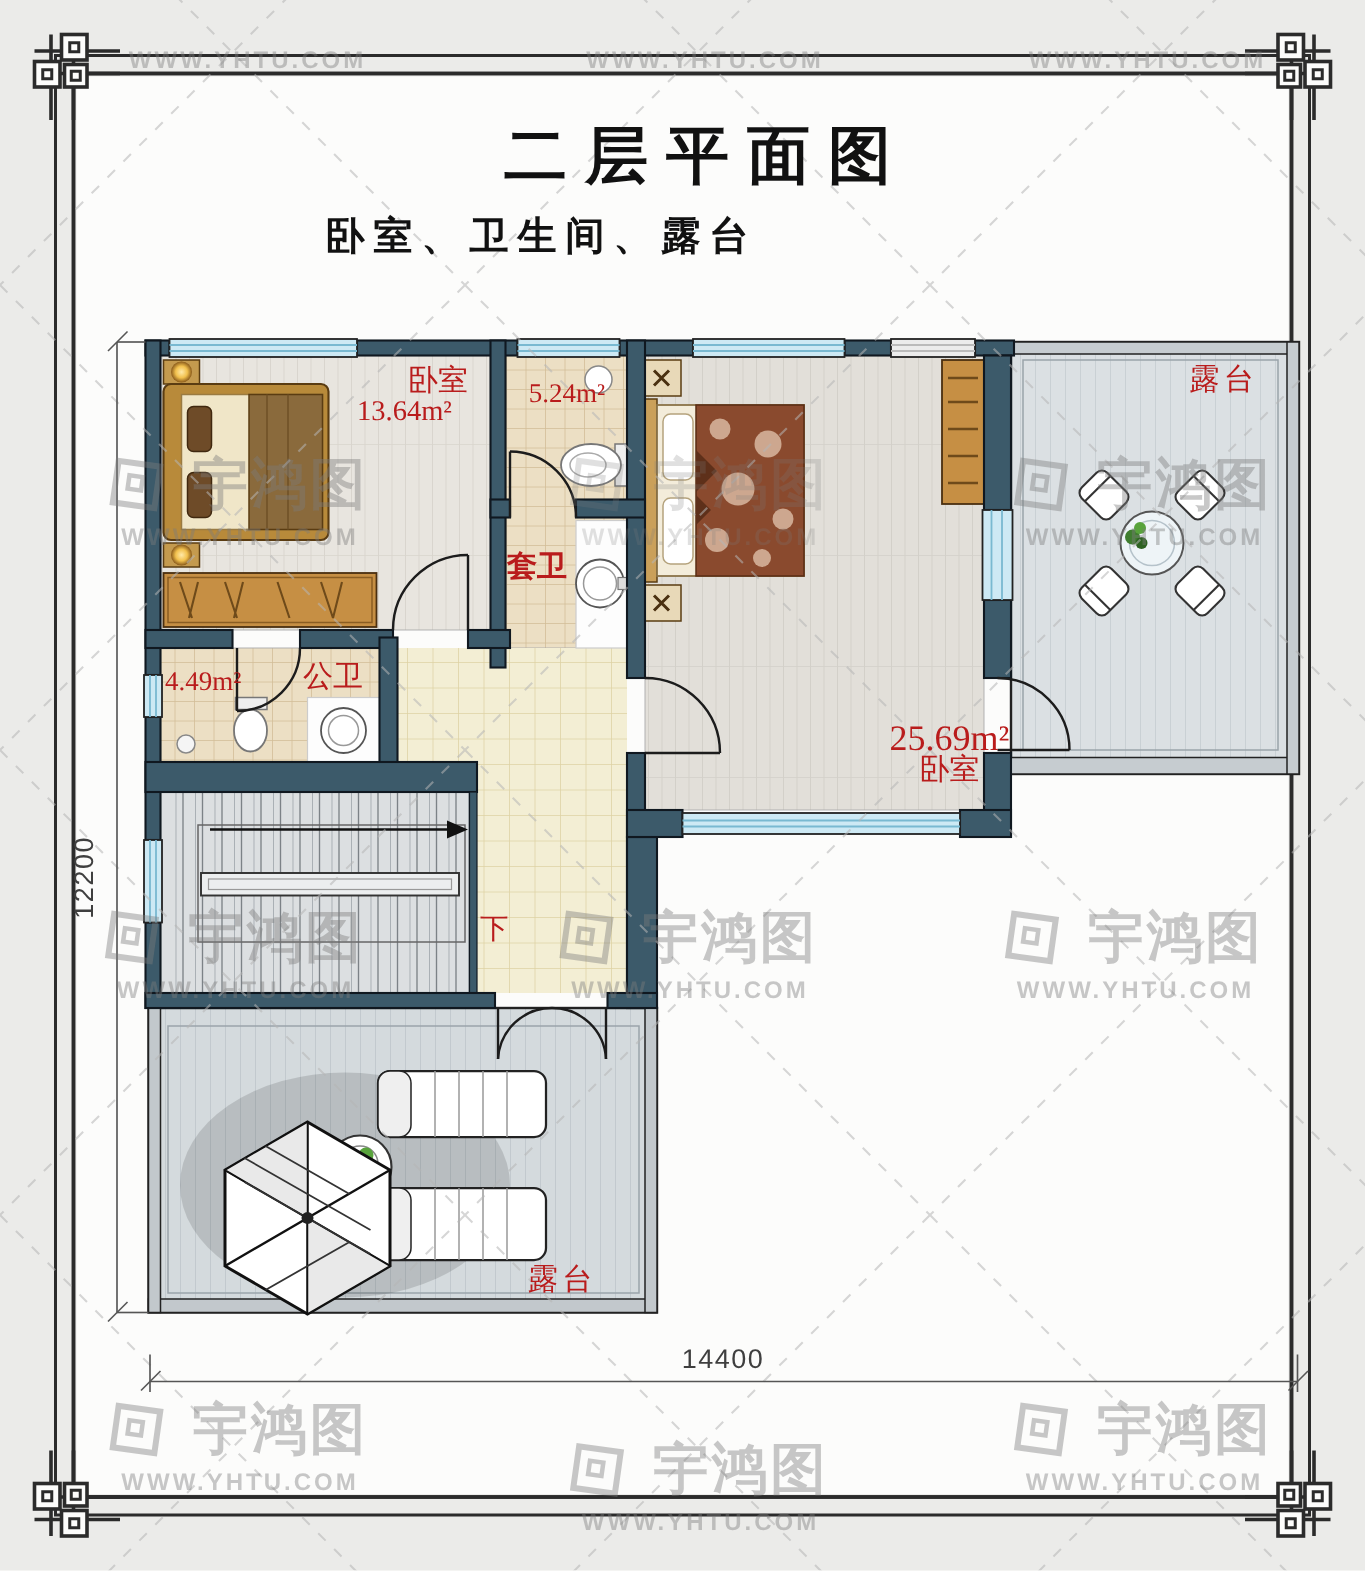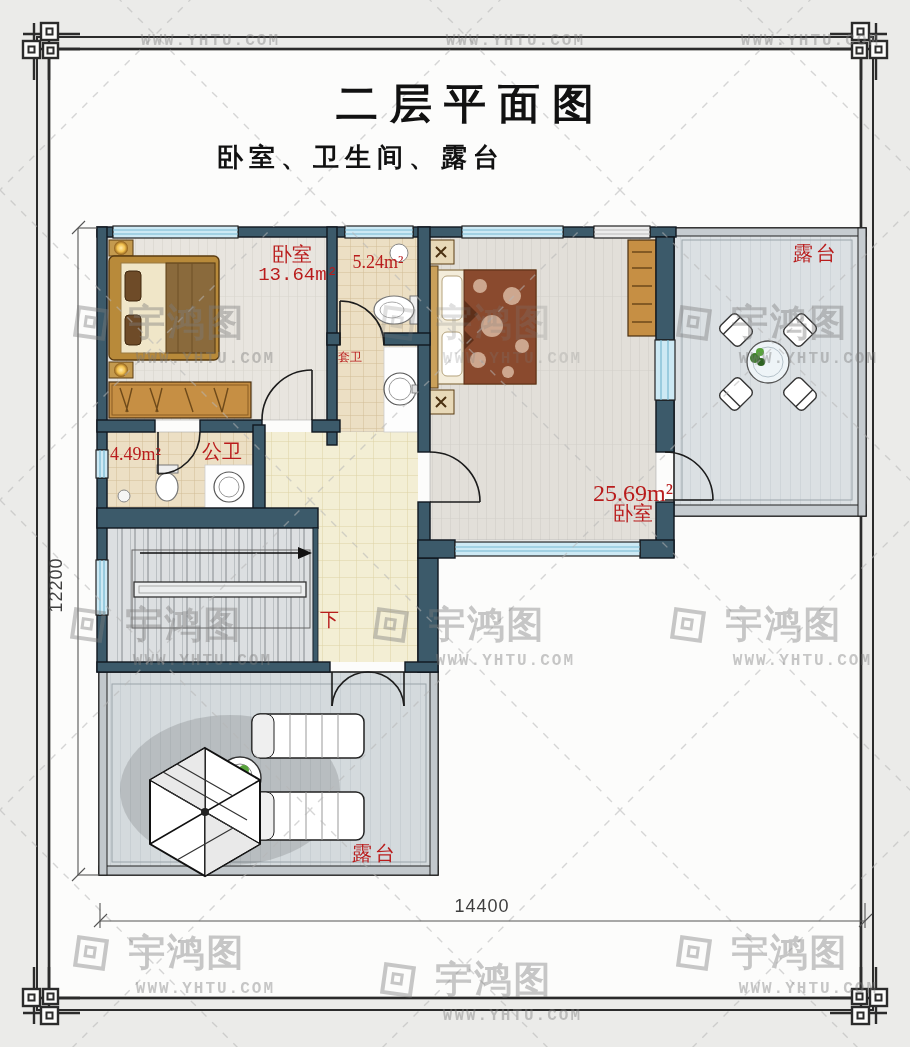--- a/index.html
+++ b/index.html
@@ -6,22 +6,22 @@
   body{width:910px;height:1047px;background:#ebebe9;position:relative;overflow:hidden;
        font-family:"Liberation Serif", serif;}
   #stage{position:absolute;inset:0;width:910px;height:1047px}
   svg{position:absolute;left:0;top:0}
   .lbl{position:absolute;color:#b91c1c;white-space:nowrap;line-height:1.1;}
   .title{position:absolute;left:0;top:76px;width:910px;text-align:center;
          font-size:42px;font-weight:bold;letter-spacing:12px;color:#111;padding-left:16px;}
   .subtitle{position:absolute;left:0;top:140px;width:722px;text-align:center;
          font-size:26px;font-weight:bold;letter-spacing:6px;color:#111;}
   .dim{color:#3f3f3f;font-family:"Liberation Sans",sans-serif;font-size:18px;letter-spacing:1px}
-  .wm{position:absolute;width:230px;text-align:right;pointer-events:none;
-      color:rgba(125,125,125,.42);font-family:Liberation Mono, monospace;}
+  .wm{position:absolute;width:230px;text-align:center;pointer-events:none;
+      color:rgba(125,125,125,.42);font-family:Liberation Sans, sans-serif;}
   .wm-brand{display:flex;align-items:center;justify-content:center;gap:22px;
       font-size:37px;font-weight:bold;letter-spacing:2px;}
   .wm-logo{display:inline-block;width:24px;height:24px;border:4px solid rgba(125,125,125,.42);
       position:relative;transform:rotate(8deg);}
   .wm-logo i{position:absolute;left:5px;top:5px;width:6px;height:6px;
       border:3px solid rgba(125,125,125,.42);display:block}
   .wm-url{font-size:16px;font-weight:bold;letter-spacing:2px;margin-top:2px}
 </style>
 </head>
 <body>
@@ -384,23 +384,23 @@
         <line x1="859" y1="927" x2="872" y2="914"></line>
     <line x1="100" y1="903" x2="100" y2="928"></line>
         <line x1="865" y1="903" x2="865" y2="928"></line>
   </g>
 </svg>
 
   <div class="title">二层平面图</div>
   <div class="subtitle">卧室、卫生间、露台</div>
 
   <div class="lbl" style="left:252px;top:243px;width:80px;text-align:center;font-size:20px;">卧室</div>
-  <div class="lbl" style="left:238px;top:265px;width:100px;text-align:right;font-size:19px;font-family:Liberation Mono, monospace;">13.64m²</div>
+  <div class="lbl" style="left:238px;top:265px;width:100px;text-align:left;font-size:19px;">13.64m²</div>
   <div class="lbl" style="left:340px;top:253px;width:76px;text-align:center;font-size:18px;">5.24m²</div>
-  <div class="lbl" style="left:338px;top:351px;font-size:12px;">套卫</div>
+  <div class="lbl" style="left:338px;top:367px;font-size:20px;font-weight:bold;">套卫</div>
   <div class="lbl" style="left:110px;top:445px;font-size:18px;">4.49m²</div>
   <div class="lbl" style="left:202px;top:440px;font-size:20px;">公卫</div>
   <div class="lbl" style="left:578px;top:480px;width:110px;text-align:center;font-size:24px;">25.69m²</div>
   <div class="lbl" style="left:578px;top:502px;width:110px;text-align:center;font-size:20px;">卧室</div>
   <div class="lbl" style="left:793px;top:242px;font-size:20px;letter-spacing:3px;">露台</div>
   <div class="lbl" style="left:352px;top:842px;font-size:20px;letter-spacing:3px;">露台</div>
   <div class="lbl" style="left:320px;top:610px;font-size:19px;">下</div>
 
   <div class="lbl dim" style="left:-8px;top:575px;width:130px;text-align:center;transform:rotate(-90deg);">12200</div>
   <div class="lbl dim" style="left:382px;top:897px;width:200px;text-align:center;">14400</div>

